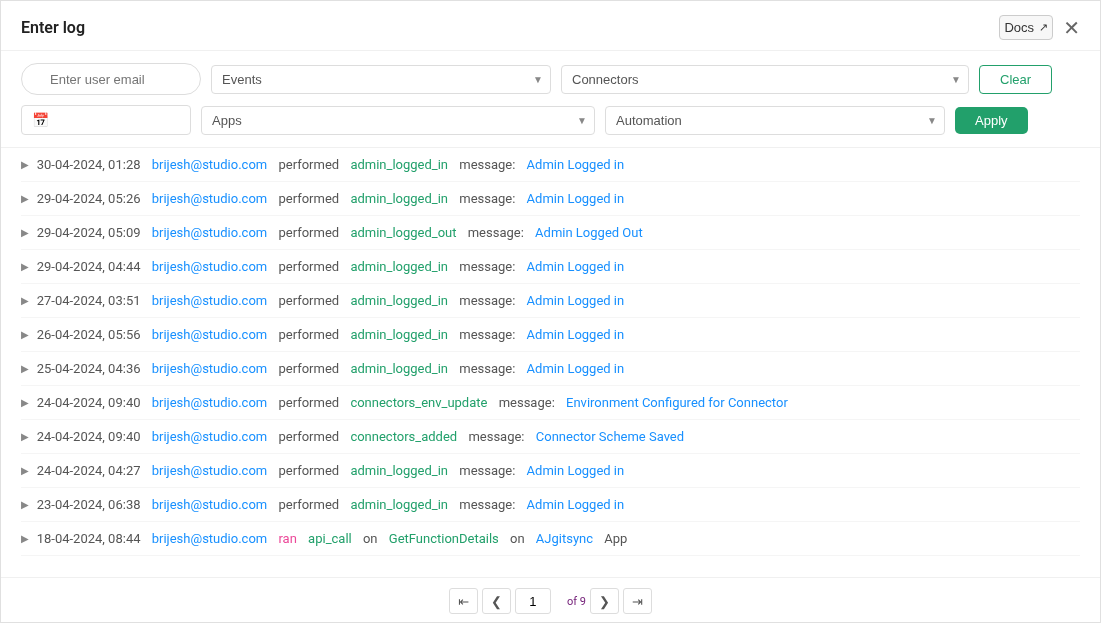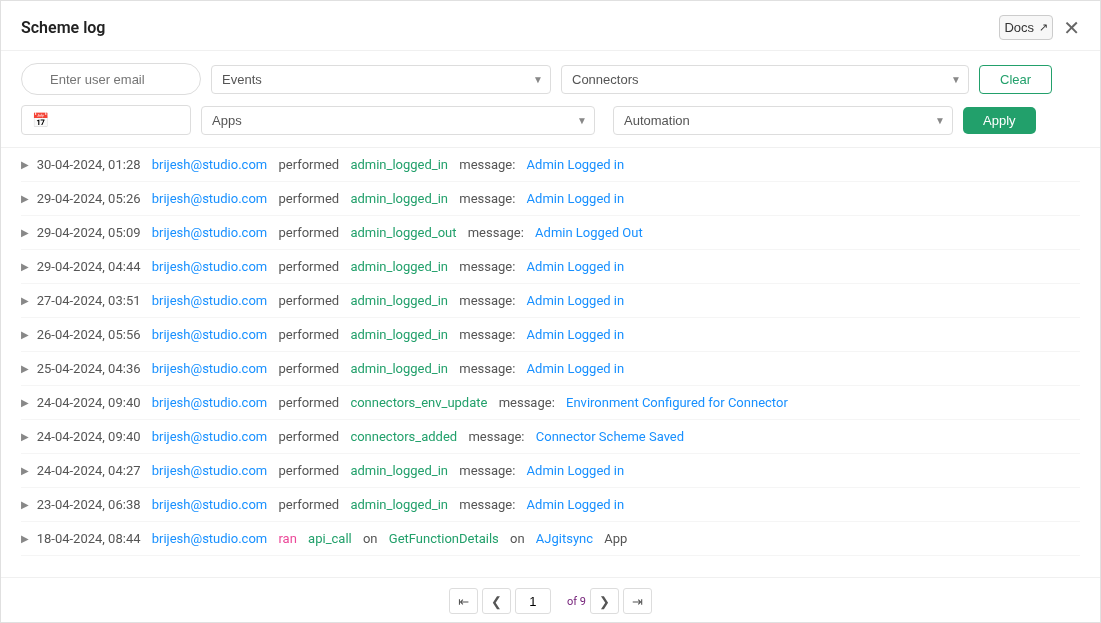--- a/index.html
+++ b/index.html
@@ -105,21 +105,21 @@
     .select-arrow {
       position: absolute;
       right: 8px;
       color: #888;
       font-size: 10px;
       pointer-events: none;
     }
     .events-select { width: 340px; }
     .connectors-select { width: 408px; }
     .apps-select { width: 394px; }
-    .automation-select { width: 340px; margin-left: 8px; }
+    .automation-select { width: 340px; }
     .date-input {
       border: 1px solid #ddd;
       border-radius: 4px;
       padding: 6px 10px;
       font-size: 13px;
       color: #333;
       background: #fff;
       width: 170px;
       display: flex;
       align-items: center;
@@ -246,21 +246,21 @@
       width: 100%;
       margin-top: 0;
     }
   </style>
 </head>
 <body>
 
 <div class="modal">
 
   <div class="header">
-    <span class="header-title">Scheme log</span>
+    <span class="header-title">Enter log</span>
     <div class="header-right">
       <button class="docs-btn">
         <span>Docs</span>
         <span style="font-size:11px;">↗</span>
       </button>
       <button class="close-btn">
         <span>✕</span>
       </button>
     </div>
   </div>

